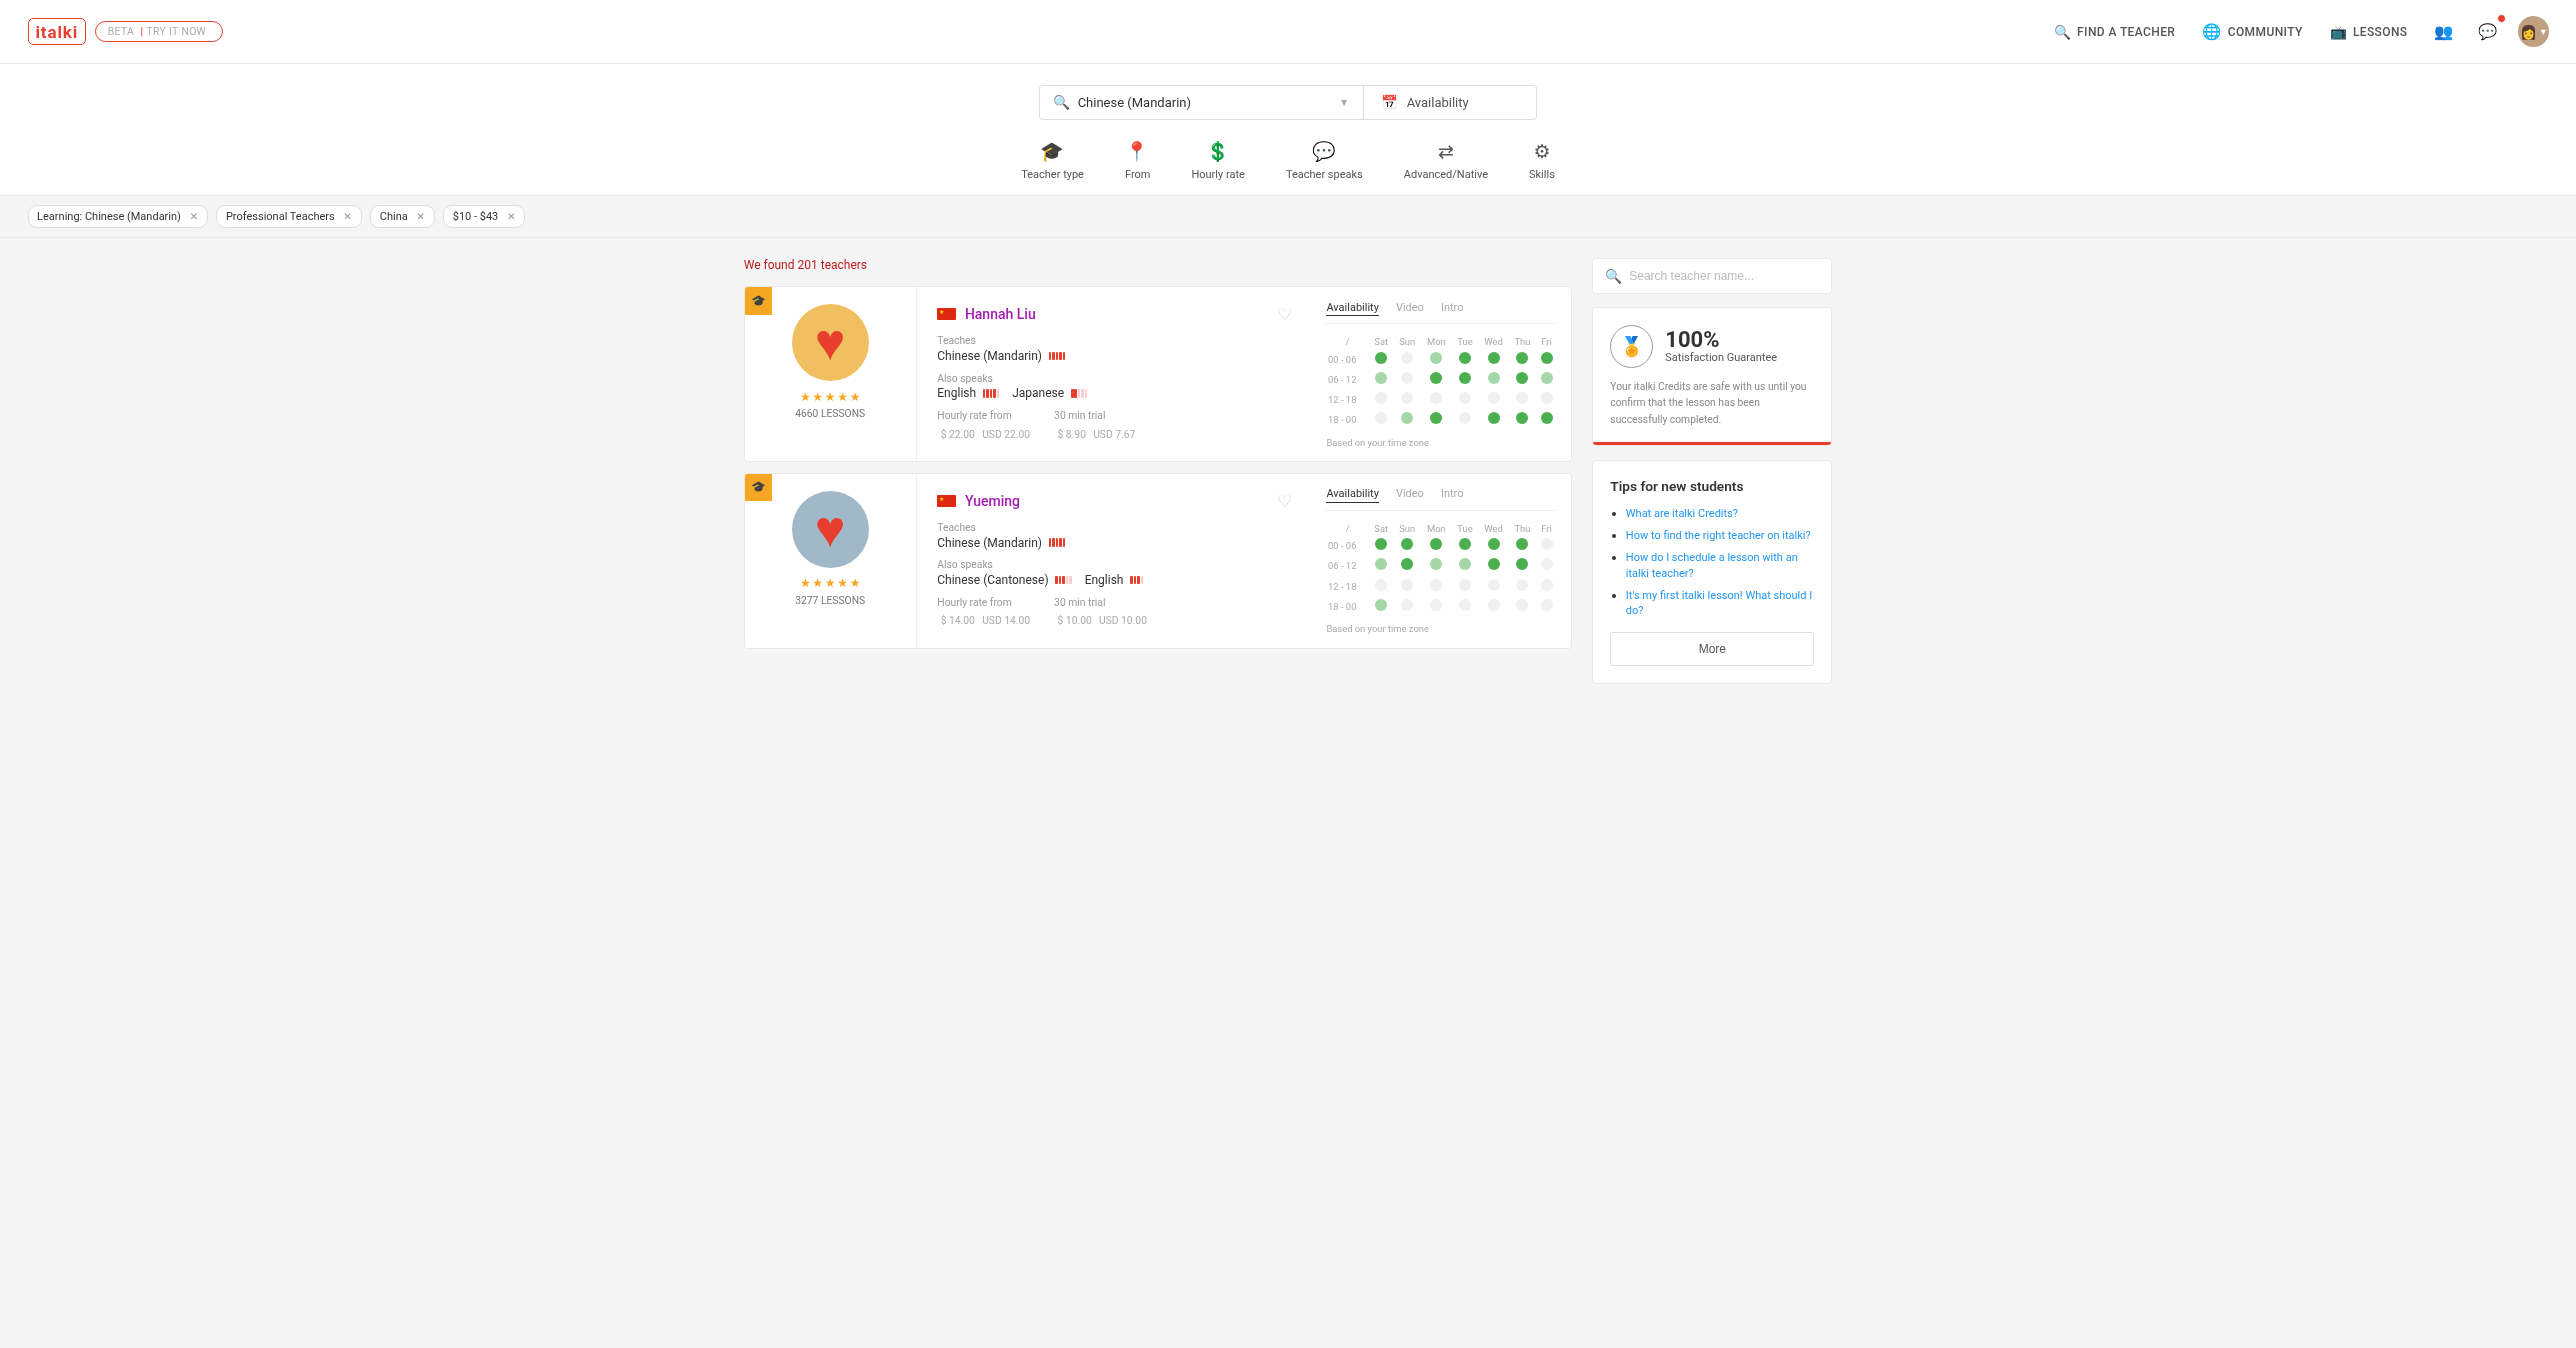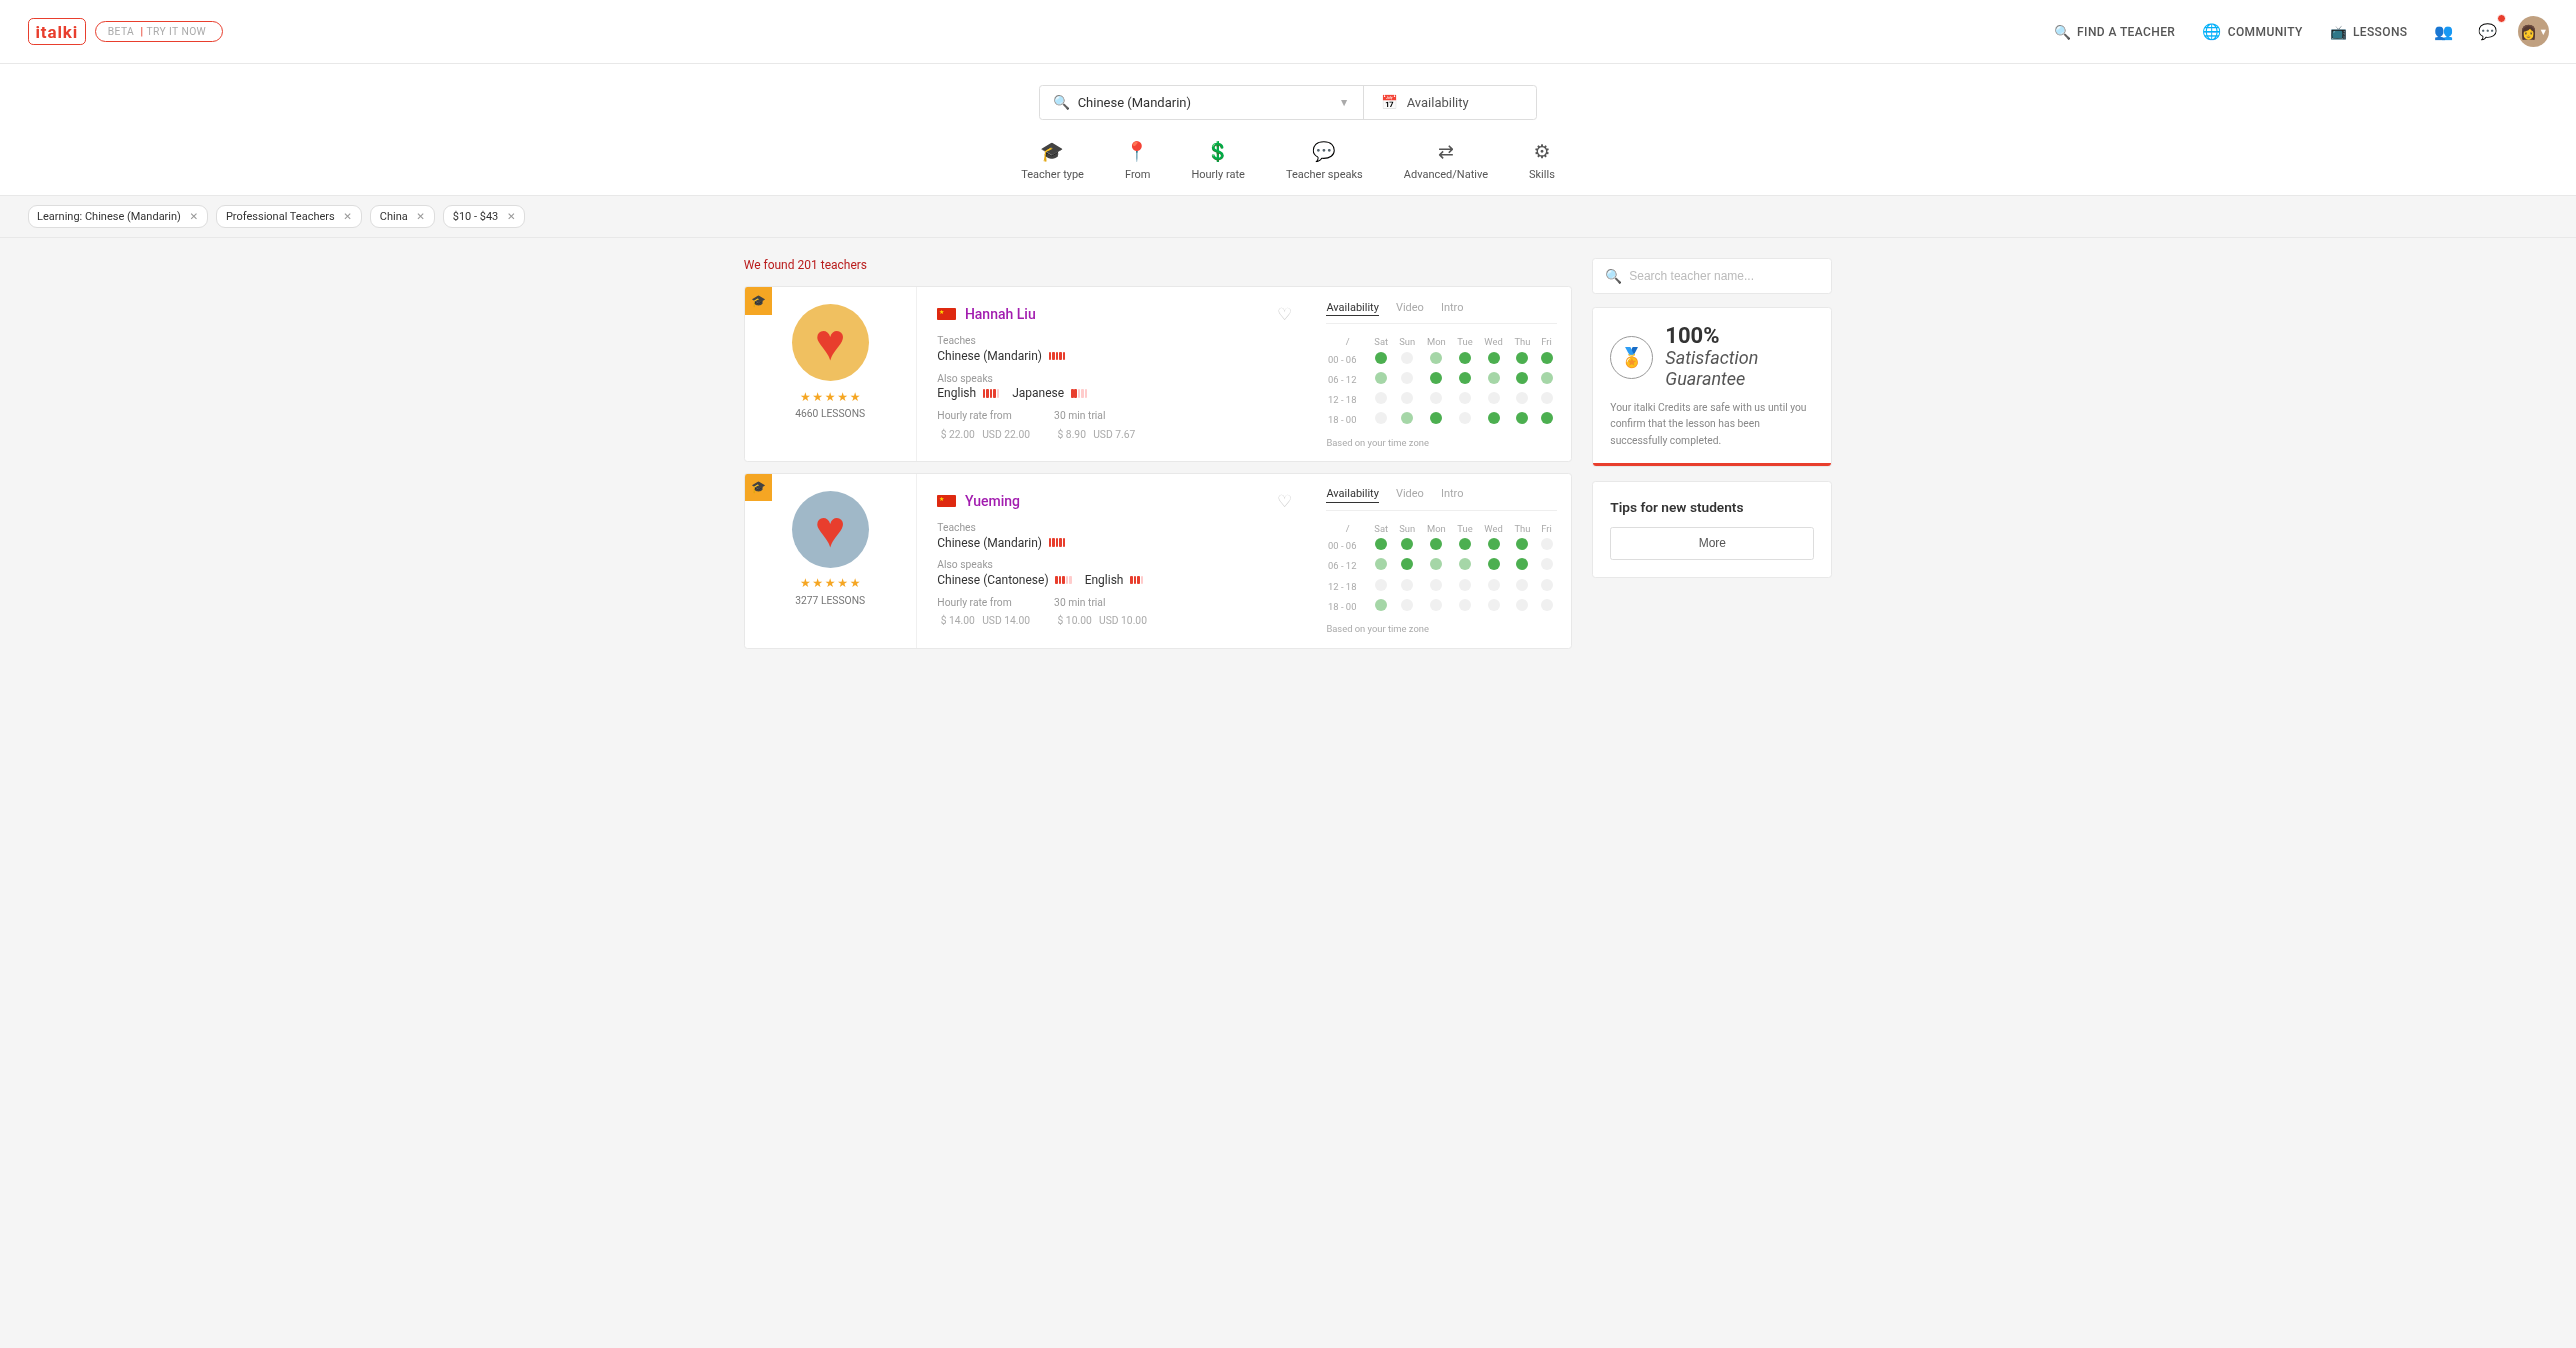--- a/index.html
+++ b/index.html
@@ -424,23 +424,22 @@
       color: #777;
       flex-shrink: 0;
     }
     .guarantee-pct {
       font-size: 22px;
       font-weight: 700;
       color: #333;
       line-height: 1;
     }
     .guarantee-label {
-      font-size: 18px;
+      font-size: 11px;
       color: #555;
-      font-style: italic;
     }
     .guarantee-desc {
       font-size: 10.3px;
       color: #888;
       line-height: 1.6;
     }
     .guarantee-bar {
       height: 3.4px;
       background: #e83e2d;
       border-radius: 0 0 3.4px 3.4px;
@@ -894,17 +893,31 @@
         <div>
           <div class="guarantee-pct">100%</div>
           <div class="guarantee-label">Satisfaction Guarantee</div>
         </div>
       </div>
       <div class="guarantee-desc">Your italki Credits are safe with us until you confirm that the lesson has been successfully completed.</div>
       <div class="guarantee-bar"></div>
     </div>
     <div class="tips-box">
       <div class="tips-title">Tips for new students</div>
+      <ul class="tips-list">
+        <li>
+          <a href="#">What are italki Credits?</a>
+        </li>
+        <li>
+          <a href="#">How to find the right teacher on italki?</a>
+        </li>
+        <li>
+          <a href="#">How do I schedule a lesson with an italki teacher?</a>
+        </li>
+        <li>
+          <a href="#">It's my first italki lesson! What should I do?</a>
+        </li>
+      </ul>
       <button class="more-btn">More</button>
     </div>
   </div>
 </div>
 
 
 </body></html>

